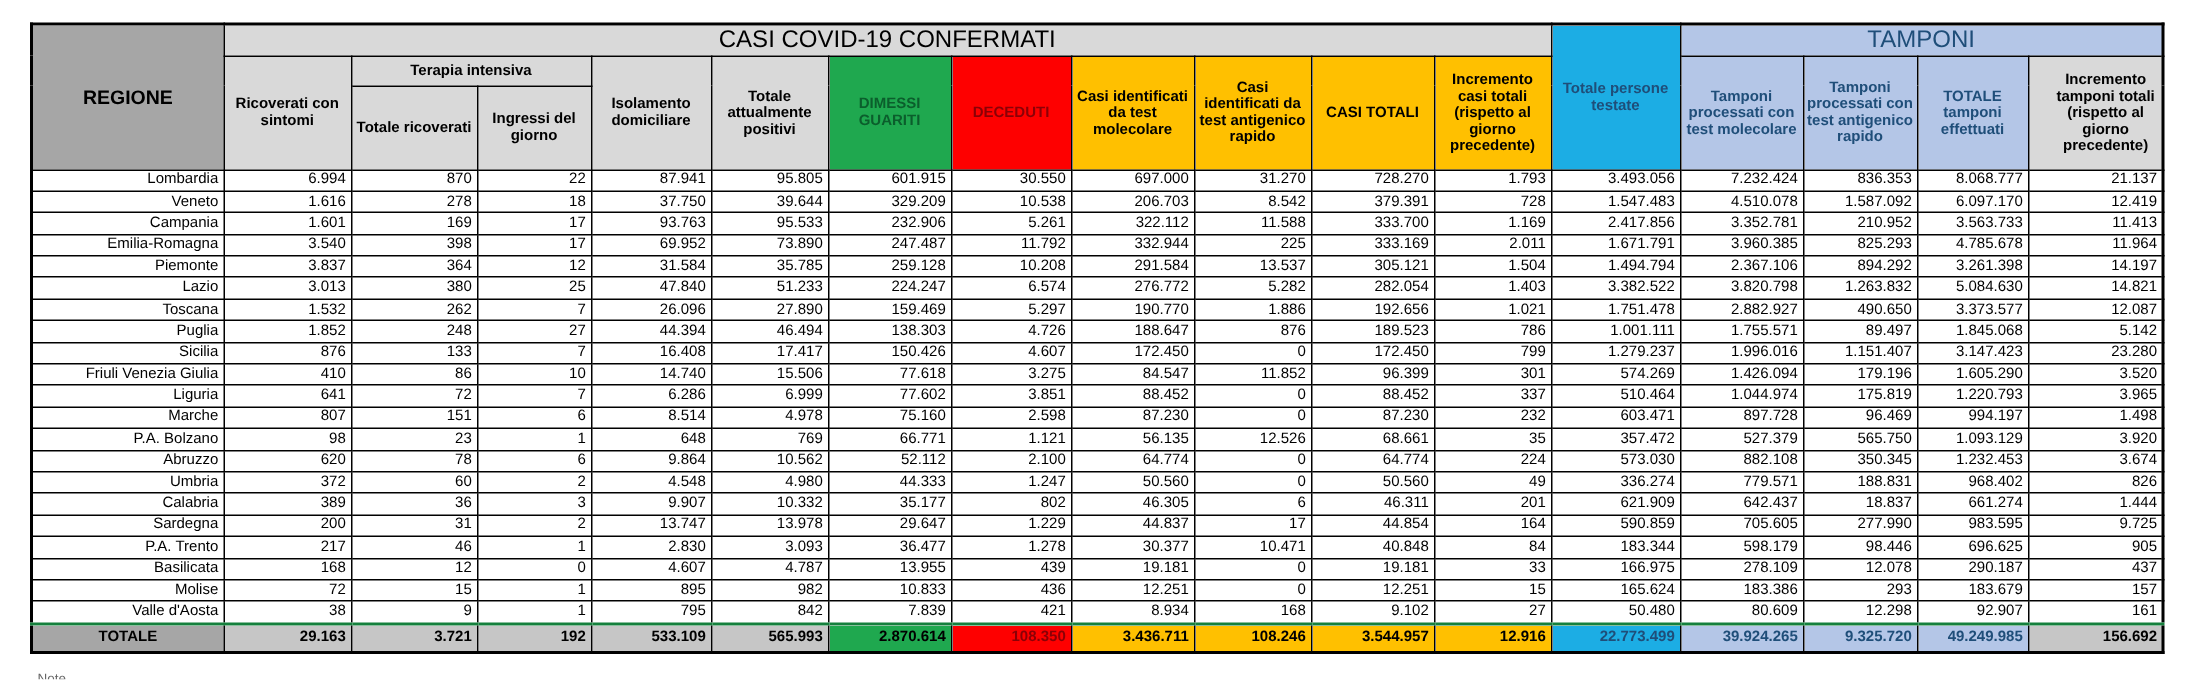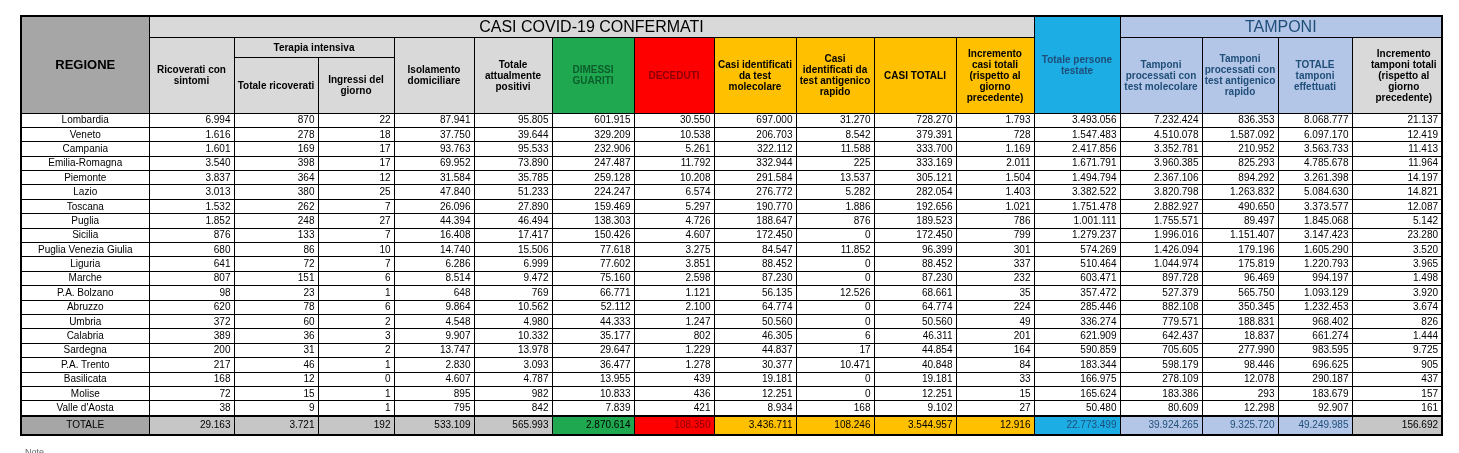--- a/index.html
+++ b/index.html
@@ -61,26 +61,26 @@
 
   tbody td {
     font-size: 10px;
     line-height: 12px;
     height: 13.4px;
     padding: 0 3px;
     white-space: nowrap;
     background: #fff;
   }
   td.num { text-align: right; }
-  td.region { text-align: center; }
+  td.region { text-align: right; }
 
   tr.totale td {
-    font-weight: normal;
+    font-weight: bold;
     height: 17px;
-    border-top: 2px solid #000000;
+    border-top: 2px solid #15803d;
     font-size: 10px;
   }
   td.t-label { background: var(--gray_dark); text-align: center; font-size: 10.5px; }
   td.t-gray  { background: var(--gray_total); }
   td.t-green { background: var(--green); color: #000; }
   td.t-red   { background: var(--red);   color: var(--red_text); }
   td.t-yellow{ background: var(--yellow); color: #000; }
   td.t-cyan  { background: var(--cyan);  color: var(--navy); }
   td.t-lblue { background: var(--light_blue); color: var(--navy); }
 
@@ -310,22 +310,22 @@
           <td class="num">0</td>
           <td class="num">172.450</td>
           <td class="num">799</td>
           <td class="num">1.279.237</td>
           <td class="num">1.996.016</td>
           <td class="num">1.151.407</td>
           <td class="num">3.147.423</td>
           <td class="num">23.280</td>
         </tr>
         <tr>
-          <td class="region">Puglia Venezia Giulia</td>
-          <td class="num">680</td>
+          <td class="region">Friuli Venezia Giulia</td>
+          <td class="num">410</td>
           <td class="num">86</td>
           <td class="num">10</td>
           <td class="num">14.740</td>
           <td class="num">15.506</td>
           <td class="num">77.618</td>
           <td class="num">3.275</td>
           <td class="num">84.547</td>
           <td class="num">11.852</td>
           <td class="num">96.399</td>
           <td class="num">301</td>
@@ -353,21 +353,21 @@
           <td class="num">175.819</td>
           <td class="num">1.220.793</td>
           <td class="num">3.965</td>
         </tr>
         <tr>
           <td class="region">Marche</td>
           <td class="num">807</td>
           <td class="num">151</td>
           <td class="num">6</td>
           <td class="num">8.514</td>
-          <td class="num">9.472</td>
+          <td class="num">4.978</td>
           <td class="num">75.160</td>
           <td class="num">2.598</td>
           <td class="num">87.230</td>
           <td class="num">0</td>
           <td class="num">87.230</td>
           <td class="num">232</td>
           <td class="num">603.471</td>
           <td class="num">897.728</td>
           <td class="num">96.469</td>
           <td class="num">994.197</td>
@@ -398,21 +398,21 @@
           <td class="num">78</td>
           <td class="num">6</td>
           <td class="num">9.864</td>
           <td class="num">10.562</td>
           <td class="num">52.112</td>
           <td class="num">2.100</td>
           <td class="num">64.774</td>
           <td class="num">0</td>
           <td class="num">64.774</td>
           <td class="num">224</td>
-          <td class="num">285.446</td>
+          <td class="num">573.030</td>
           <td class="num">882.108</td>
           <td class="num">350.345</td>
           <td class="num">1.232.453</td>
           <td class="num">3.674</td>
         </tr>
         <tr>
           <td class="region">Umbria</td>
           <td class="num">372</td>
           <td class="num">60</td>
           <td class="num">2</td>

